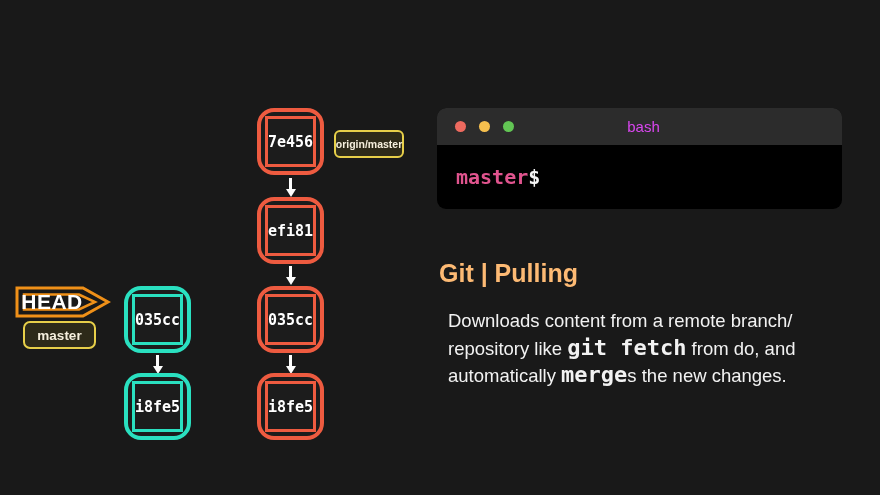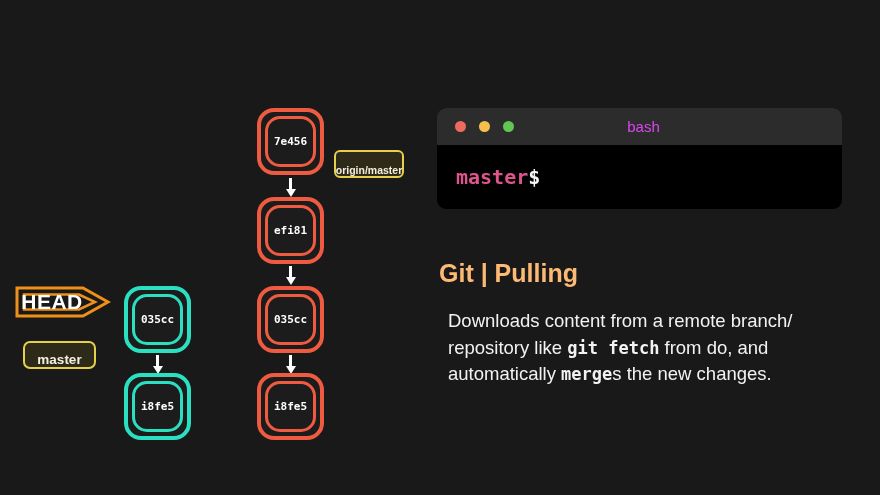--- a/index.html
+++ b/index.html
@@ -11,24 +11,24 @@
 
   
   .node {
     position:absolute; width:67px; height:67px; box-sizing:border-box;
     border:4px solid; border-radius:17px;
     display:flex; align-items:center; justify-content:center;
     background:#1c1c1c;
   }
   .node .inner {
     width:45px; height:45px; box-sizing:content-box;
-    border:3.5px solid; border-radius:15px;
+    border:3.5px solid; border-radius:0;
     display:flex; align-items:center; justify-content:center;
     font-family:"DejaVu Sans Mono", monospace;
-    font-size:11px; font-weight:bold; color:#ffffff;
+    font-size:15px; font-weight:bold; color:#ffffff;
   }
   .node.red, .node.red .inner { border-color:#ee5b40; }
   .node.teal, .node.teal .inner { border-color:#2ae0c0; }
 
   
   .arrow {
     position:absolute; width:3px; height:11px; background:#fdfdfd;
   }
   .arrow::after {
     content:""; position:absolute; top:100%; left:50%;
@@ -43,22 +43,22 @@
   .head-badge .txt {
     position:absolute; left:0; top:0; width:74px; height:32px;
     display:flex; align-items:center; justify-content:center;
     color:#ffffff; font-weight:bold; font-size:21px; letter-spacing:0.5px;
   }
 
   
   .branch-badge {
     position:absolute; box-sizing:border-box;
     background:#2d2a19; border:2.5px solid #e7cf49; border-radius:7px;
-    display:flex; align-items:flex-end; justify-content:center;
-    color:#f5efdd; font-weight:bold;margin-top:20px;
+    display:flex; align-items:center; justify-content:center;
+    color:#f5efdd; font-weight:bold;
   }
   .badge-master { left:23px; top:321px; width:73px; height:28px; font-size:13.5px; }
   .badge-origin { left:334px; top:130px; width:70px; height:28px; font-size:10.5px; border-width:2px; border-radius:6px; }
 
   
   .terminal {
     position:absolute; left:437px; top:108px; width:405px; height:101px;
     border-radius:9px; overflow:hidden; background:#000000;
   }
   .titlebar {
@@ -84,21 +84,21 @@
   
   .heading {
     position:absolute; left:439px; top:259px;
     color:#fdba74; font-size:25px; font-weight:bold;
   }
   .description {
     position:absolute; left:448px; top:308px; width:430px;
     color:#f2f2f2; font-size:18.5px; line-height:26.5px;
   }
   .description .code {
-    font-family:"DejaVu Sans Mono", monospace; font-weight:bold; font-size:17px;
+    font-family:"DejaVu Sans Mono", monospace; font-weight:bold; font-size:22px;
   }
 </style>
 </head>
 <body>
 
 <div class="stage">
 
   <div class="head-badge">
     <svg width="96" height="32" viewBox="0 0 96 32">
       <polygon points="2,2 68,2 93,16 68,30 2,30" fill="none" stroke="#ef9018" stroke-width="3"></polygon>

